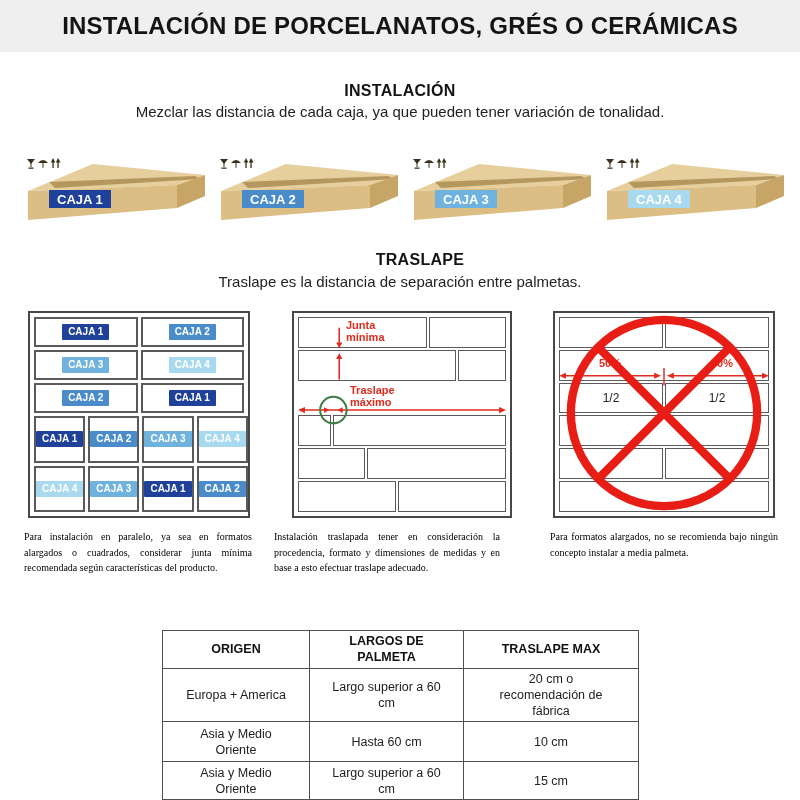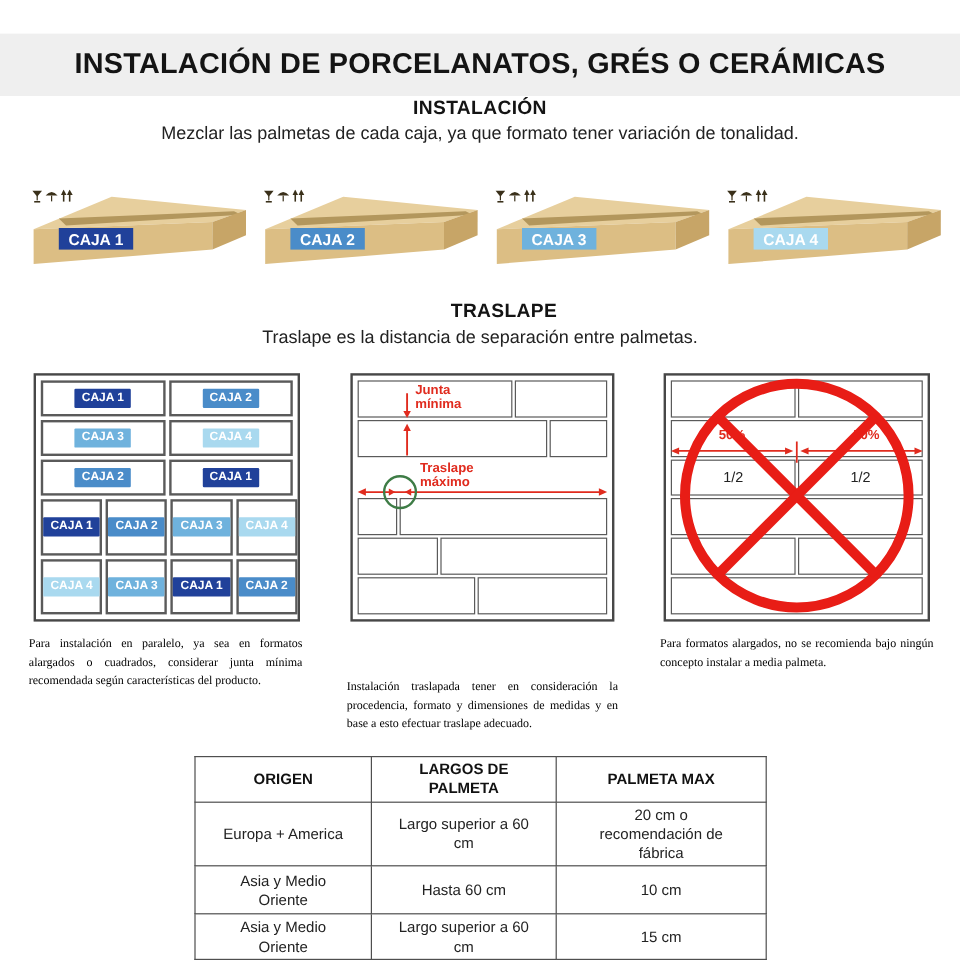--- a/index.html
+++ b/index.html
@@ -1,21 +1,21 @@
 <!DOCTYPE html>
 <html><head>
 <meta charset="utf-8">
 <style>
   html,body{margin:0;padding:0;background:#fff;}
   .page{position:relative;width:800px;height:800px;background:#ffffff;overflow:hidden;
         font-family:"Liberation Sans","DejaVu Sans",sans-serif;color:#1a1a1a;}
 
   
   .titlebar{position:absolute;left:0;top:0;width:800px;height:52px;background:#efefef;
-            display:flex;align-items:center;justify-content:center;margin-top:28px;}
+            display:flex;align-items:center;justify-content:center;}
   .titlebar h1{margin:0;font-size:24px;font-weight:bold;letter-spacing:.2px;color:#141414;}
 
   
   .sec-head{position:absolute;left:0;width:800px;text-align:center;font-weight:bold;
             font-size:16px;color:#141414;letter-spacing:.3px;}
   .sec-sub{position:absolute;left:0;width:800px;text-align:center;font-size:15px;color:#222;}
   #head-instalacion{top:82px;} #sub-instalacion{top:103px;}
   #head-traslape{top:251px;padding-left:20px;}  #sub-traslape{top:273px;}
 
   
@@ -55,42 +55,42 @@
   .red-note{position:absolute;color:#e02b1e;font-weight:bold;font-size:11px;line-height:1.12;
             pointer-events:none;}
   #junta-label{left:52px;top:6px;width:58px;text-align:left;}
   #traslape-label{left:56px;top:71px;width:80px;text-align:left;}
   .pct-label{text-align:center;width:90px;top:44px;}
   #pct-left{left:10px;} #pct-right{left:122px;}
 
   
   .caption{position:absolute;top:529px;font-size:10px;line-height:1.55;color:#000000;
            text-align:justify;font-family:Liberation Serif, serif;}
-  #cap-1{left:24px;width:228px;} #cap-2{left:289px;width:226px;margin-top:36px;} #cap-3{left:550px;width:228px;}
+  #cap-1{left:24px;width:228px;} #cap-2{left:274px;width:226px;} #cap-3{left:550px;width:228px;}
 
   
   #spec-table{position:absolute;left:162px;top:630px;width:476px;border-collapse:collapse;
               font-size:12.5px;color:#222;table-layout:fixed;}
   #spec-table th,#spec-table td{border:1.5px solid #4f4f4f;text-align:center;
               vertical-align:middle;padding:2px 22px;white-space:pre-line;line-height:1.3;}
   #spec-table th{font-weight:bold;color:#111;height:23px;}
   #spec-table col.c1{width:147px;} #spec-table col.c2{width:154px;} #spec-table col.c3{width:175px;}
   #spec-table tr.r1{height:37px;margin-top:21px;} #spec-table tr.r2{height:40px;} #spec-table tr.r3{height:38px;}
 </style>
 </head>
 <body>
 
 <div class="page">
 
   <div class="titlebar">
     <h1>INSTALACIÓN DE PORCELANATOS, GRÉS O CERÁMICAS</h1>
   </div>
 
   <div class="sec-head" id="head-instalacion">INSTALACIÓN</div>
-  <div class="sec-sub" id="sub-instalacion">Mezclar las palmetas de cada caja, ya que formato tener variación de tonalidad.</div>
+  <div class="sec-sub" id="sub-instalacion">Mezclar las distancia de cada caja, ya que pueden tener variación de tonalidad.</div>
 
   <div class="boxslot" id="box-0">
     <svg width="185" height="70" viewBox="0 0 185 70">
       <polygon points="3,33 68,6 180,17 152,27" style="fill: rgb(231, 207, 157);"></polygon>
       <polygon points="24,24 170,18 176,21 30,30" style="fill: rgb(179, 151, 93);"></polygon>
       <polygon points="3,33 152,27 152,50 3,62" style="fill: rgb(220, 190, 132);"></polygon>
       <polygon points="152,27 180,17 180,38 152,50" style="fill: rgb(199, 165, 103);"></polygon>
     </svg>
     <div class="box-label" style="background-color: rgb(32, 65, 154);">CAJA 1</div>
     <svg class="ship-icons" width="36" height="13" viewBox="0 0 36 13">
@@ -354,21 +354,21 @@
   <table id="spec-table">
     <colgroup>
         <col class="c1">
         <col class="c2">
         <col class="c3">
       </colgroup>
     <thead>
       <tr>
         <th>ORIGEN</th>
         <th>LARGOS DE PALMETA</th>
-        <th>PALMETA MAX</th>
+        <th>TRASLAPE MAX</th>
       </tr>
     </thead>
     <tbody>
       <tr class="r1">
         <td>Europa + America</td>
         <td>Largo superior a 60 cm</td>
         <td>20 cm o
 recomendación de fábrica</td>
       </tr>
       <tr class="r2">

